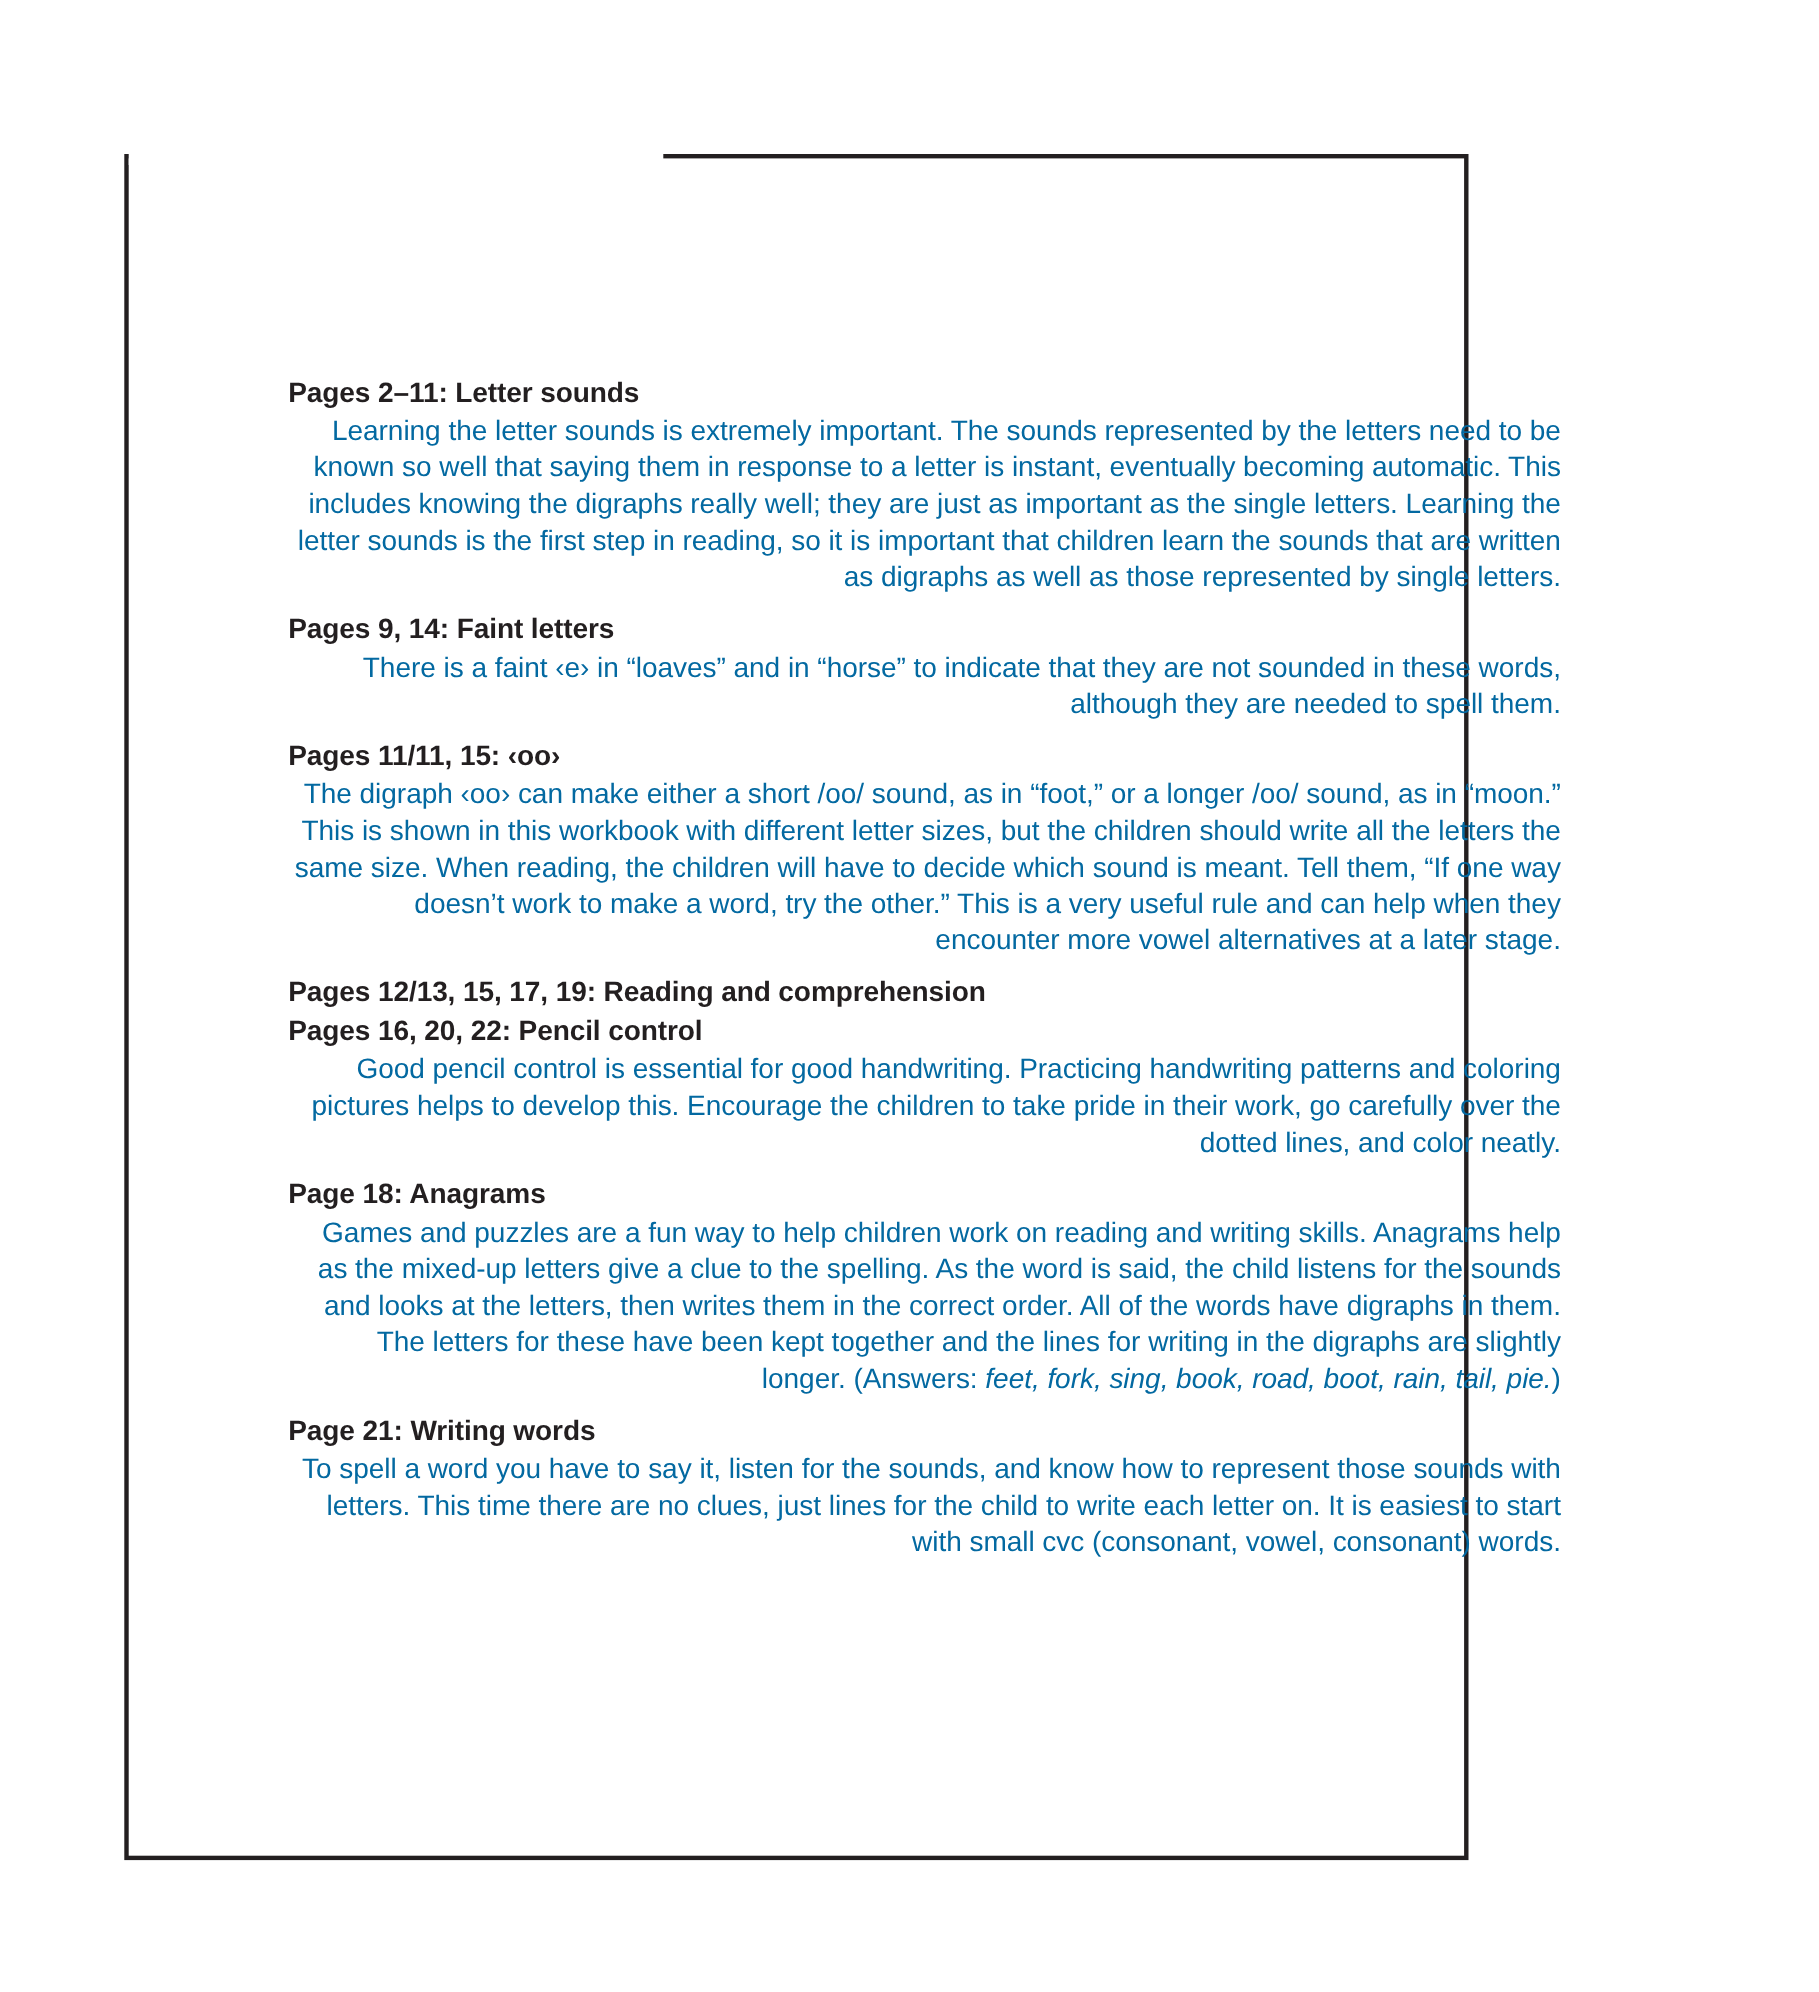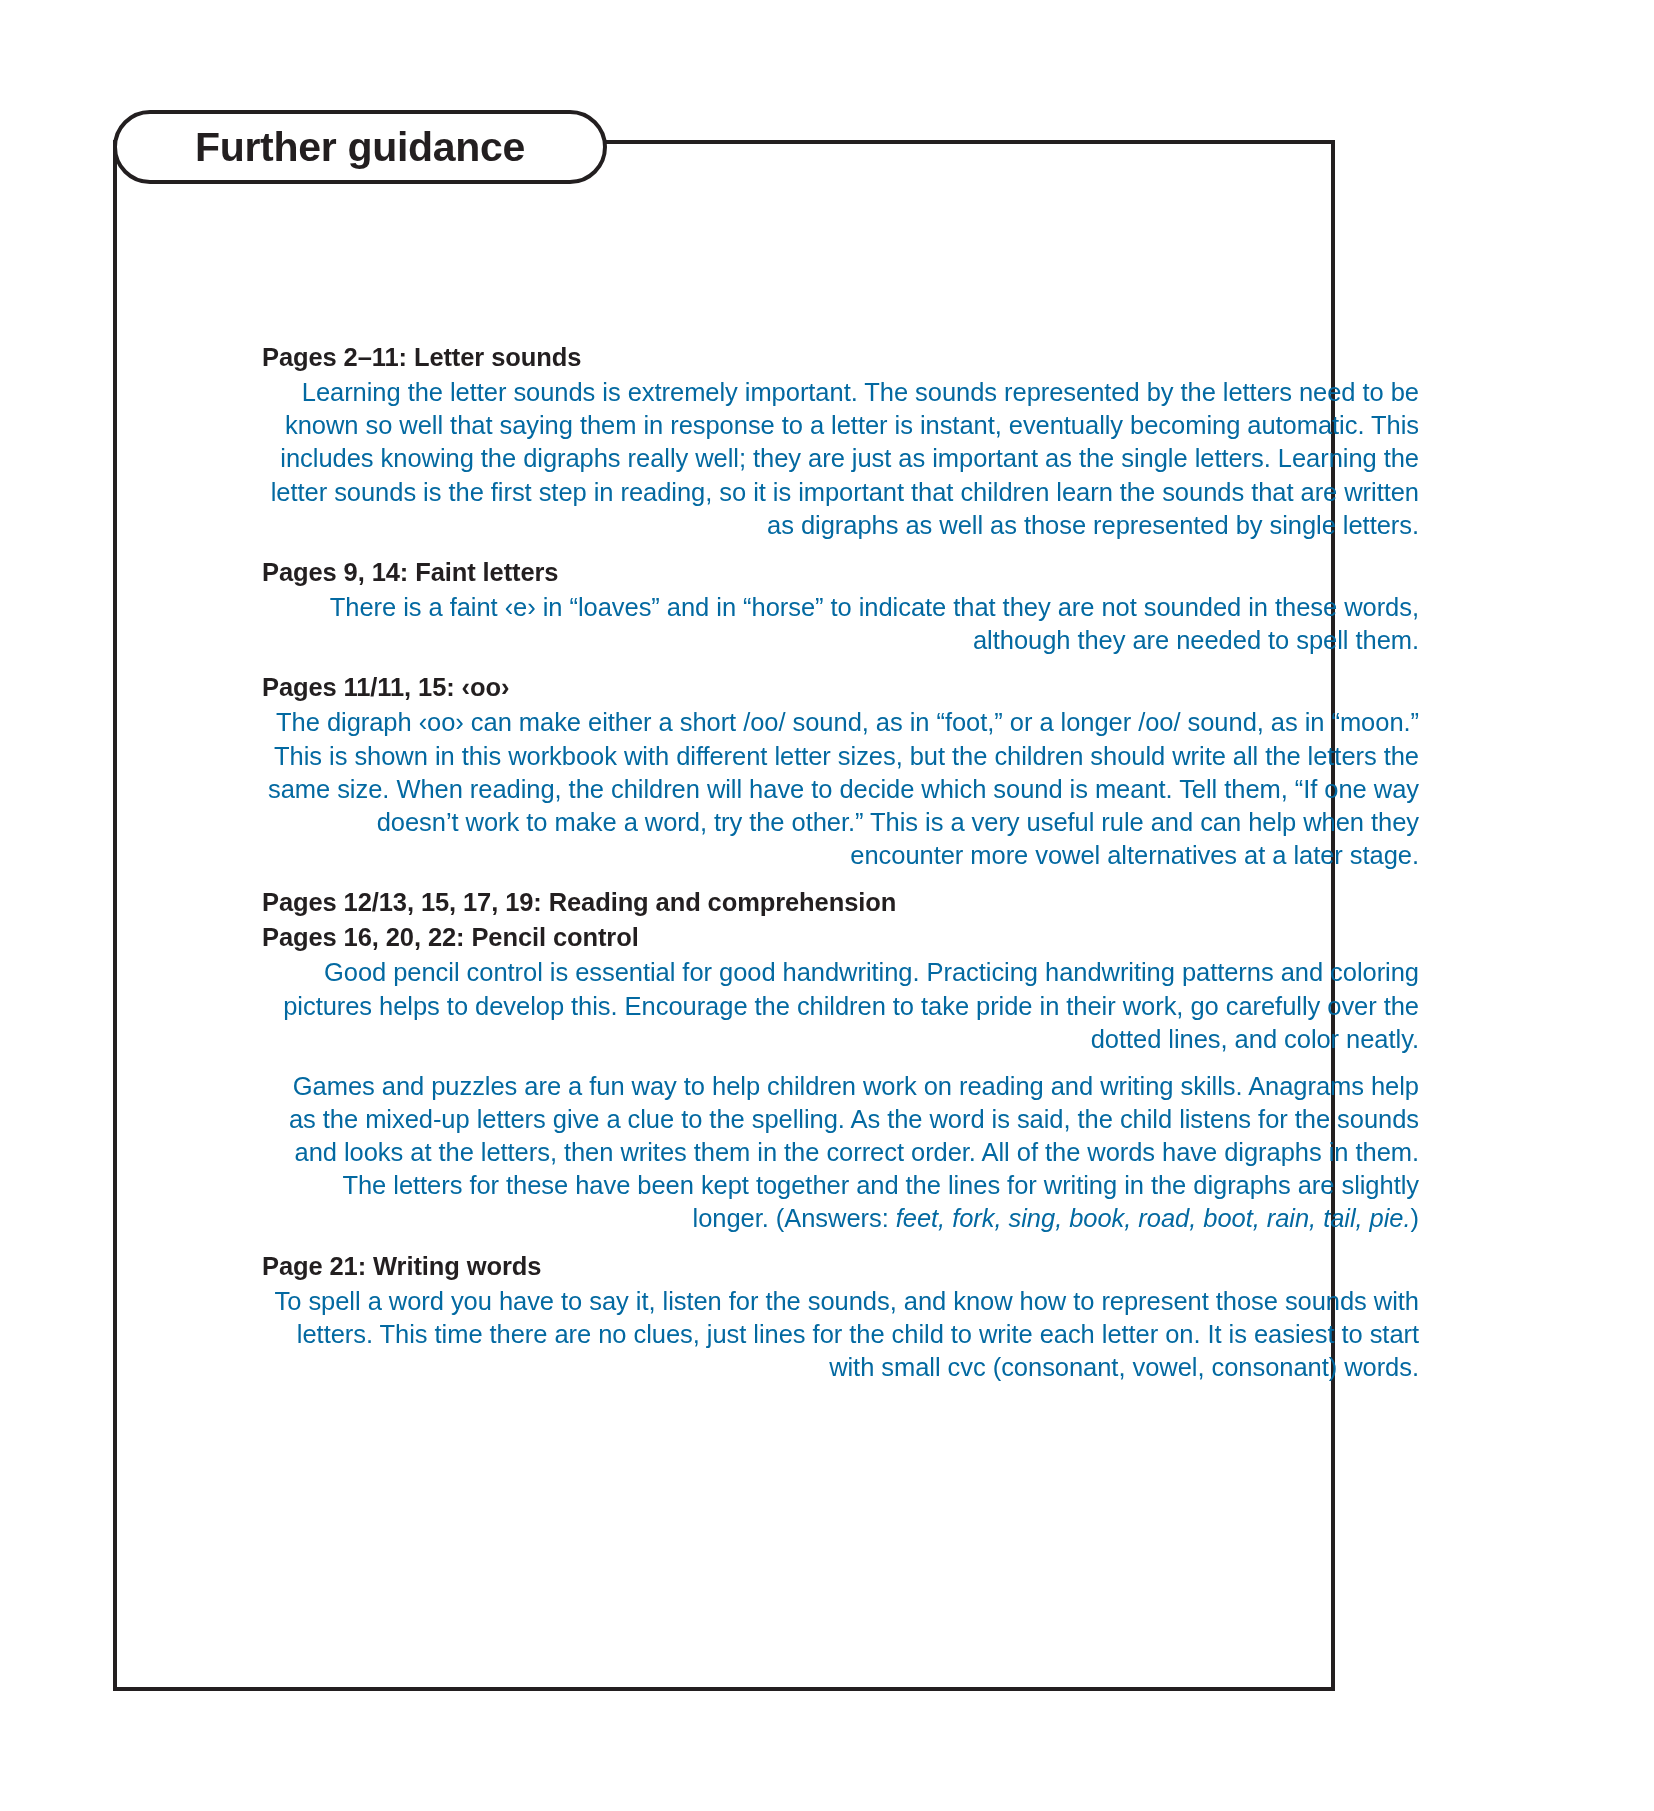--- a/index.html
+++ b/index.html
@@ -140,30 +140,28 @@
       <div class="section">
         <div class="section-heading">Pages 12/13, 15, 17, 19: Reading and comprehension</div>
       </div>
 
       <div class="section">
         <div class="section-heading">Pages 16, 20, 22: Pencil control</div>
         <div class="section-body">Good pencil control is essential for good handwriting. Practicing handwriting patterns and coloring pictures helps to develop this. Encourage the children to take pride in their work, go carefully over the dotted lines, and color neatly.</div>
       </div>
 
       <div class="section">
+        <div class="section-heading">Page 18: Anagrams</div>
         <div class="section-body"><span>Games and puzzles are a fun way to help children work on reading and writing skills. Anagrams help as the mixed-up letters give a clue to the spelling. As the word is said, the child listens for the sounds and looks at the letters, then writes them in the correct order. All of the words have digraphs in them. The letters for these have been kept together and the lines for writing in the digraphs are slightly longer. (Answers: </span><em class="answers">feet, fork, sing, book, road, boot, rain, tail, pie.</em><span>)</span></div>
       </div>
 
       <div class="section">
         <div class="section-heading">Page 21: Writing words</div>
         <div class="section-body">To spell a word you have to say it, listen for the sounds, and know how to represent those sounds with letters. This time there are no clues, just lines for the child to write each letter on. It is easiest to start with small cvc (consonant, vowel, consonant) words.</div>
       </div>
 
     </div>
   </div>
 
   <div class="tab-mask"></div>
 
-  <div class="panel-tab">
-    <div class="panel-tab-title">Further guidance</div>
-  </div>
 
 </div>
 
 </body></html>

